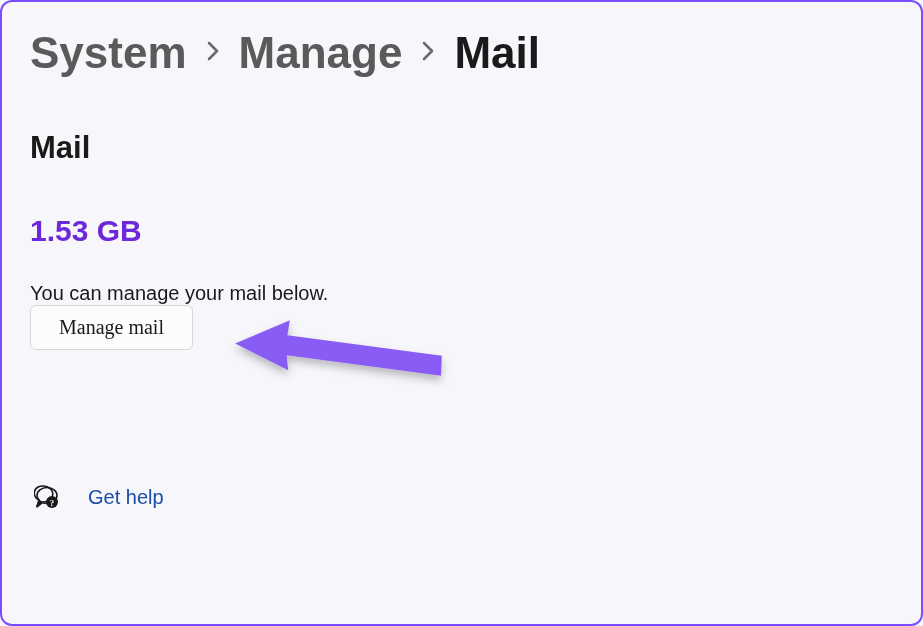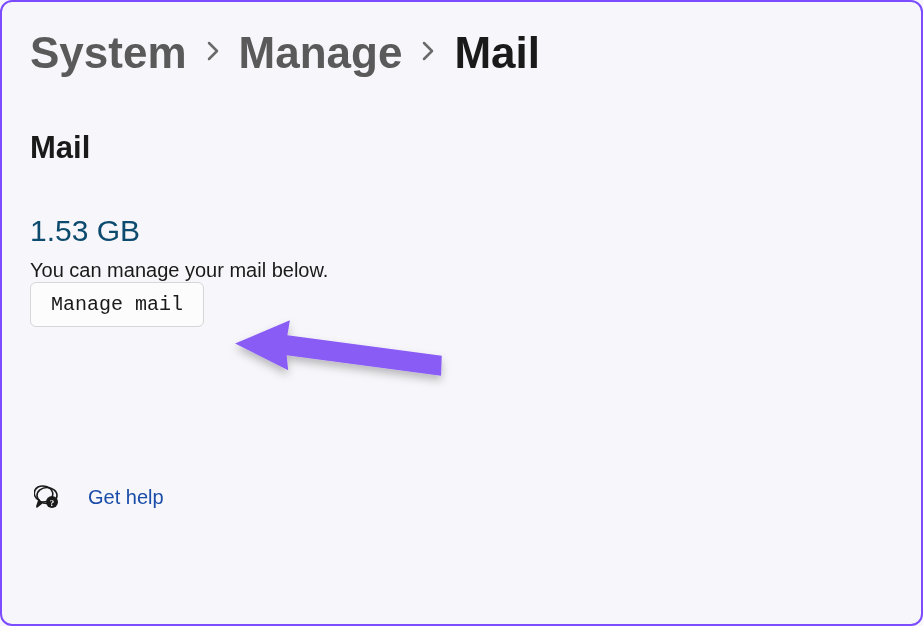--- a/index.html
+++ b/index.html
@@ -41,36 +41,36 @@
       font-weight: 400;
     }
     .page-title {
       font-size: 31px;
       font-weight: 600;
       color: #1a1a1a;
       margin-bottom: 48px;
     }
     .storage-size {
       font-size: 30px;
-      font-weight: 400;
-      color: #0c4a6e;
-      margin-bottom: 11px;
+      font-weight: 700;
+      color: #6d28d9;
+      margin-bottom: 34px;
     }
     .description {
       font-size: 20px;
       font-weight: 400;
       color: #1a1a1a;
     }
     .manage-button {
       background: #fcfcfd;
       border: 1px solid #d6d6d8;
       border-radius: 6px;
-      padding: 10px 20px;
+      padding: 10px 28px;
       font-size: 20px;
-      font-family: Liberation Mono, monospace;
+      font-family: Liberation Serif, serif;
       color: #1a1a1a;
       cursor: pointer;
     }
     .help-row {
       display: flex;
       align-items: center;
       gap: 28px;
       position: absolute;
       left: 32px;
       top: 482px;

